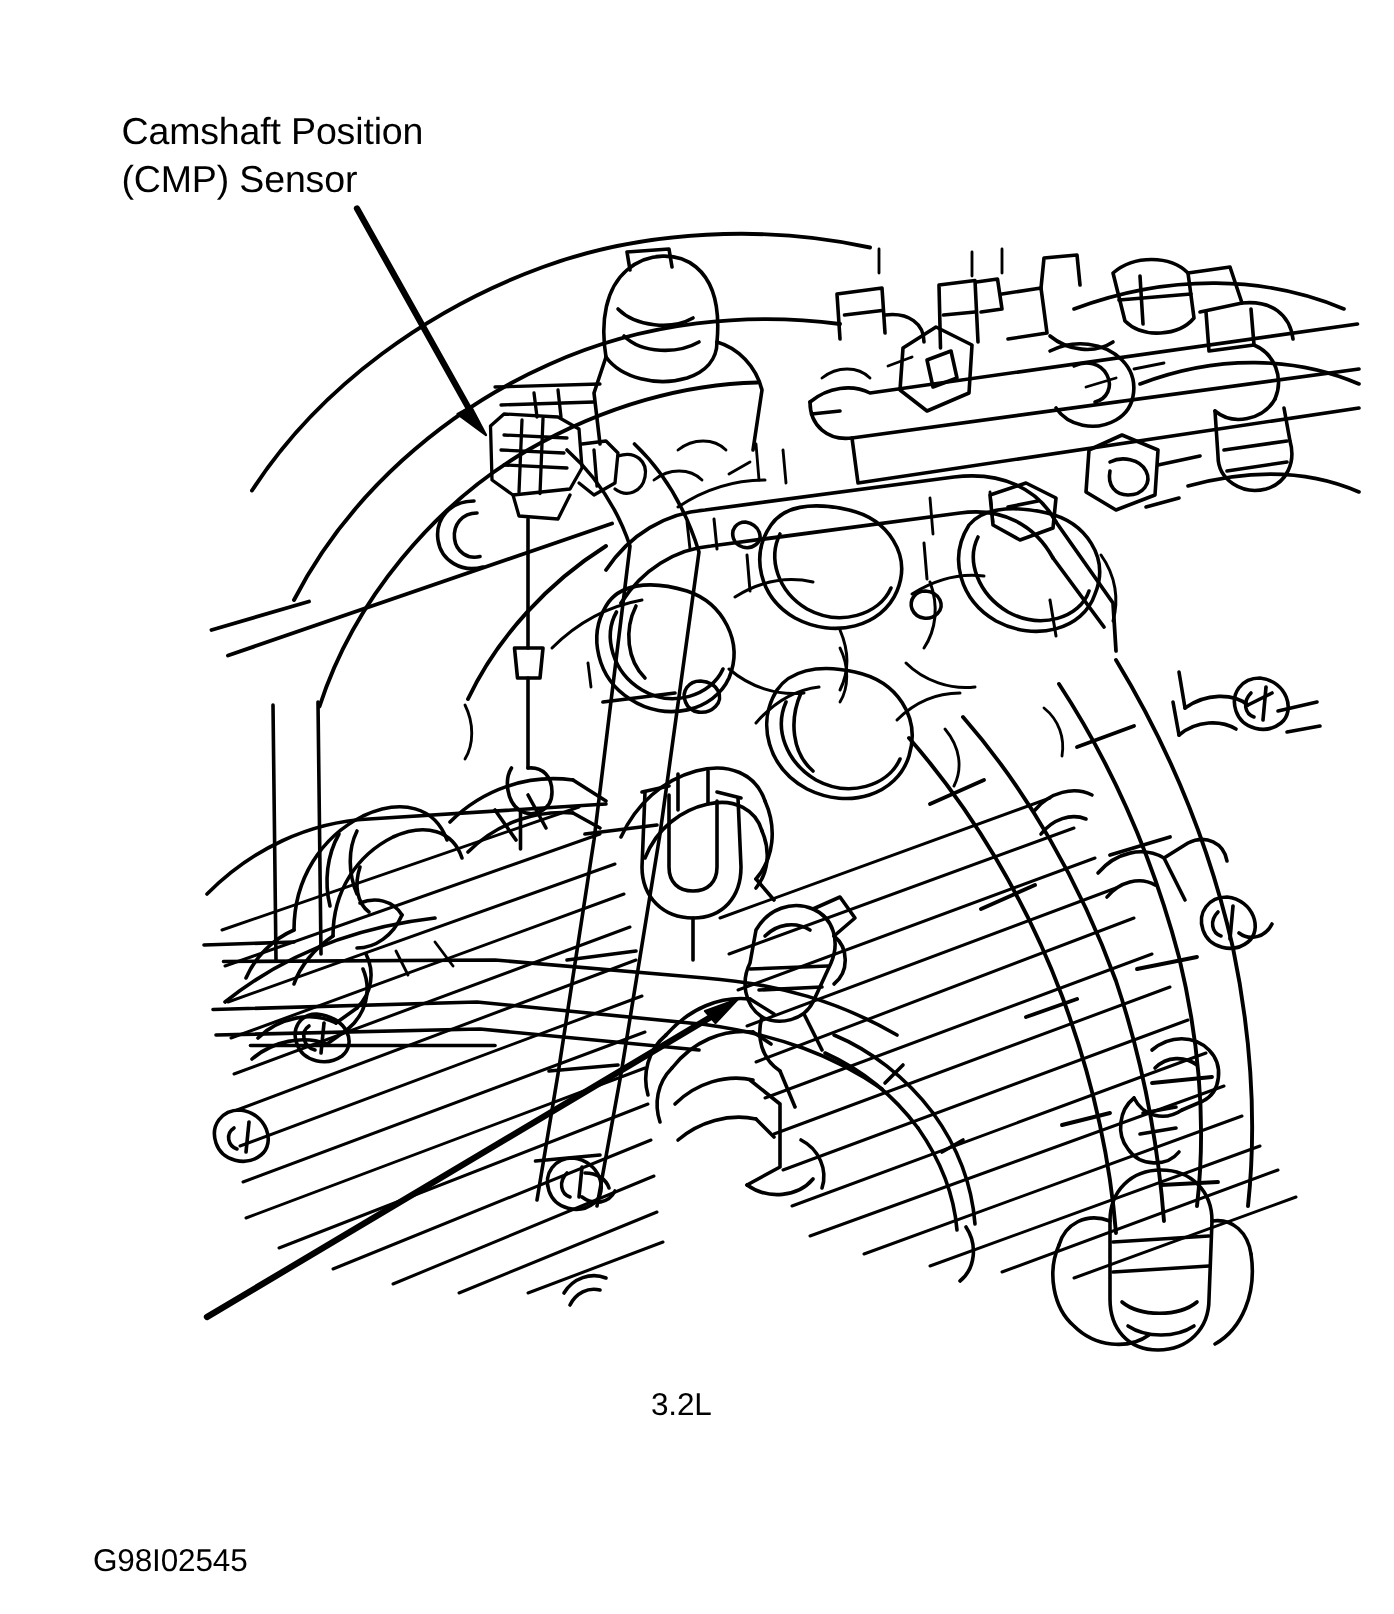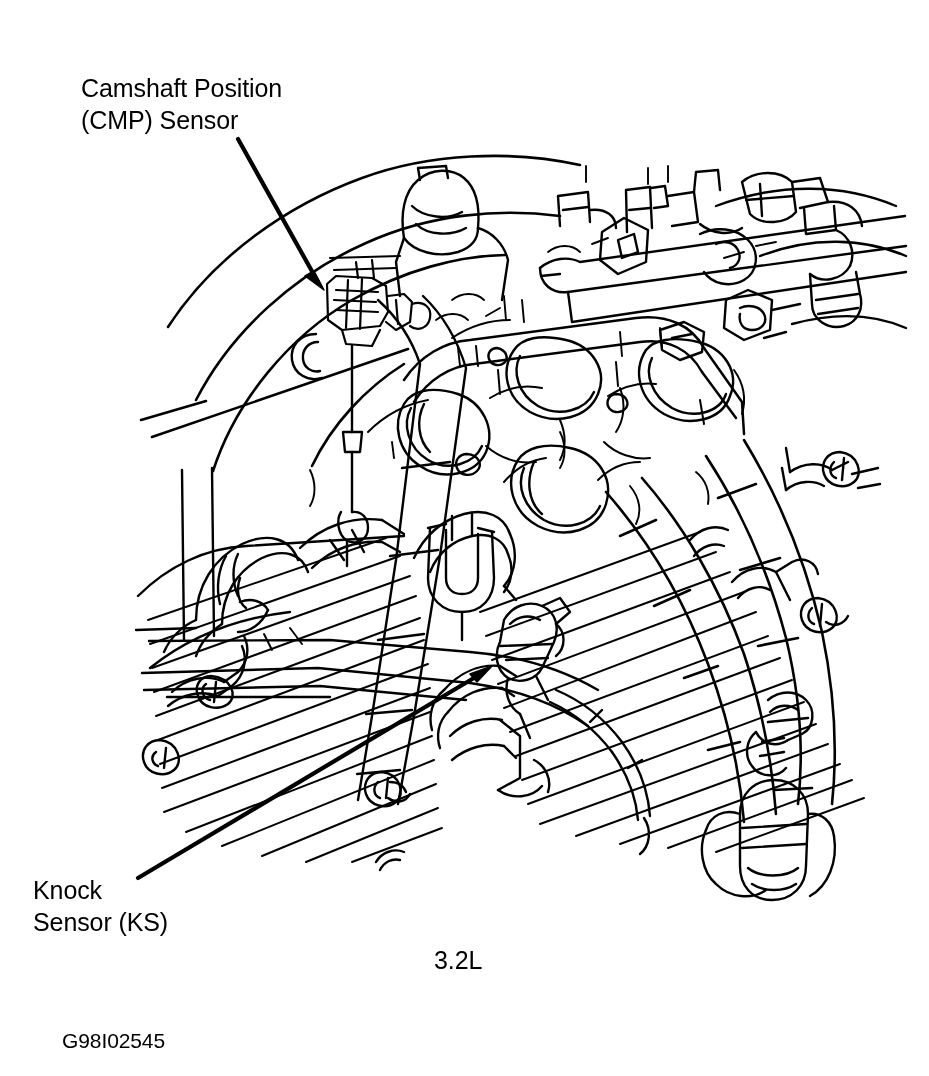--- a/index.html
+++ b/index.html
@@ -35,22 +35,22 @@
     top: 72px;
     font-size: 25px;
   }
   #label-ks {
     left: 33px;
     top: 874px;
     font-size: 25px;
   }
   #label-engine-size {
     left: 434px;
-    top: 944px;
-    font-size: 25px;
+    top: 924px;
+    font-size: 21px;
   }
   #label-figure-id {
     left: 62px;
     top: 1028px;
     font-size: 21px;
   }
   svg.art {
     position: absolute;
     left: 0; top: 0;
     width: 929px;
@@ -461,20 +461,18 @@
     <g>
       <line x1="138" y1="878" x2="484" y2="672" stroke="#000000" stroke-width="4.2"></line>
       <polygon points="492,666 470,674 477,682" fill="#000000" stroke="#000000" stroke-width="1.5"></polygon>
     </g>
 
   </svg>
 
   <div class="label" id="label-cmp">Camshaft Position
 (CMP) Sensor</div>
 
-  <div class="label" id="label-ks">Knock
-Sensor (KS)</div>
 
   <div class="label" id="label-engine-size">3.2L</div>
 
   <div class="label" id="label-figure-id">G98I02545</div>
 
 </div>
 
 </body></html>

